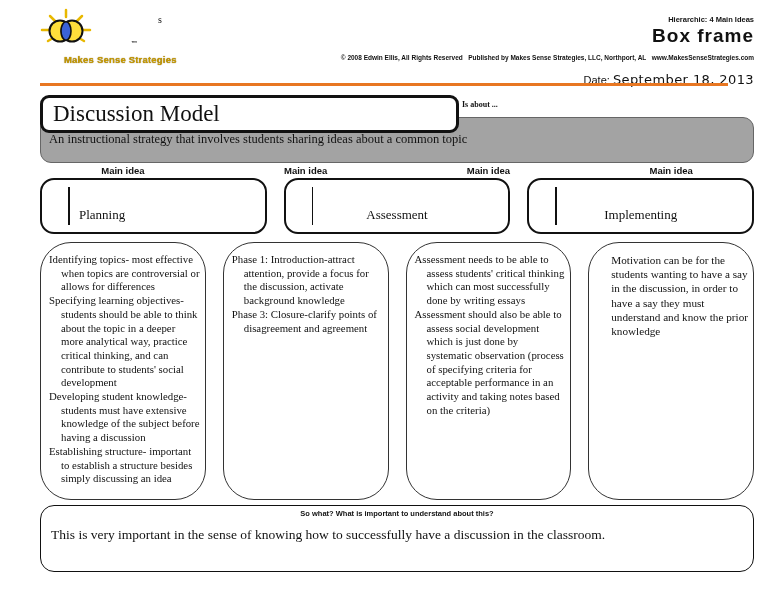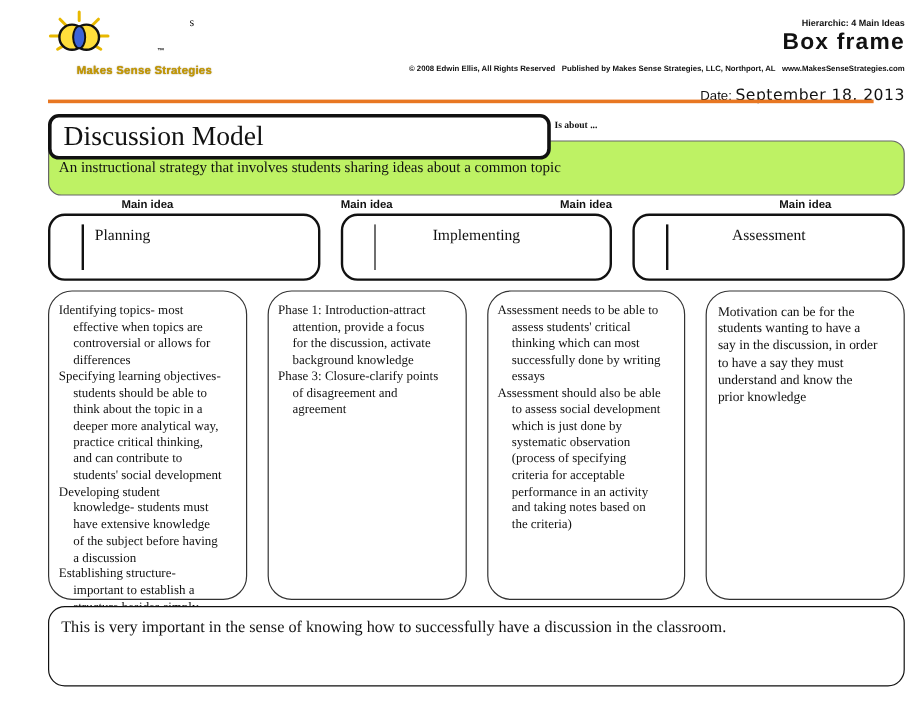--- a/index.html
+++ b/index.html
@@ -14,43 +14,43 @@
   .stray-s{position:absolute;left:158px;top:14px;font-size:10px;font-family:"Liberation Serif",serif;}
   .hierarchic{position:absolute;right:14px;top:15px;font-size:7.5px;font-weight:bold;}
   .template-title{position:absolute;right:14px;top:25px;font-size:19px;font-weight:bold;letter-spacing:1px;}
   .copyright{position:absolute;right:14px;top:54px;font-size:6.5px;font-weight:bold;white-space:pre;}
   .name-row{position:absolute;left:40px;top:66px;font-size:11px;}
   .date-row{position:absolute;right:14px;top:72px;font-size:11px;}
   .hand{font-family:"DejaVu Sans",sans-serif;font-size:13px;letter-spacing:.4px;}
   .accent-rule{position:absolute;left:40px;top:83px;width:688px;height:3px;background:#E87722;}
 
   
-  .desc-box{position:absolute;left:40px;top:117px;width:712px;height:44px;background:#bef264;
+  .desc-box{position:absolute;left:40px;top:117px;width:712px;height:44px;background:#a3a3a3;
             border:1px solid #666;border-radius:11px;}
   .desc-text{position:absolute;left:8px;top:14px;font-family:"Liberation Serif",serif;font-size:12.5px;}
   .title-box{position:absolute;left:40px;top:95px;width:413px;height:32px;background:#fff;
              border:3px solid #111;border-radius:9px;z-index:2;}
   .title-text{position:absolute;left:10px;top:3px;font-family:"Liberation Serif",serif;font-size:23px;}
   .is-about{position:absolute;left:462px;top:100px;font-size:8px;font-weight:bold;font-family:Liberation Serif, serif;}
 
   
   .cols{position:absolute;left:40px;top:165px;width:714px;}
   .row{display:flex;gap:17px;}
   .cell{flex:1 1 0;min-width:0;}
   .mi-label{text-align:center;font-size:9.5px;font-weight:600;height:13px;}
   .mi-box{position:relative;height:52px;border:2.5px solid #111;border-radius:14px;background:#fff;}
   .mi-tick{position:absolute;left:26px;top:7px;bottom:7px;width:1.5px;background:#111;}
-  .mi-title{font-family:"Liberation Serif",serif;font-size:13px;padding-top:8px;text-align:center;}
+  .mi-title{font-family:"Liberation Serif",serif;font-size:13px;padding-top:8px;text-align:center;margin-top:19px;}
   .mi-title.left{text-align:left;padding-left:37px;}
   .detail-row{margin-top:8px;}
-  .detail-box{height:236px;border:1.2px solid #333;border-radius:20px;background:#fff;
-              padding:10px 19px 10px 7px;}
+  .detail-box{height:236px;border:1.2px solid #333;border-radius:31px;background:#fff;
+              padding:10px 5px 10px 7px;}
   .entry{font-family:"Liberation Serif",serif;font-size:10.8px;line-height:1.27;
          padding-left:13px;text-indent:-12px;}
-  .entry.flush{padding-left:2px;text-indent:0;font-size:11.2px;}
+  .entry.flush{padding-left:2px;text-indent:0;font-size:11.2px;margin-left:13px;}
 
   
   .sowhat-box{position:absolute;left:40px;top:505px;width:712px;height:65px;
               border:1.5px solid #111;border-radius:14px;background:#fff;}
   .sowhat-label{text-align:center;font-size:7.5px;font-weight:bold;margin-top:3px;}
   .sowhat-text{font-family:"Liberation Serif",serif;font-size:13.5px;padding:9px 10px 0 10px;}
 </style>
 </head>
 <body>
 
@@ -100,25 +100,25 @@
       <div class="cell mi-label">Main idea</div>
     </div>
 
     <div class="row">
       <div class="cell mi-box">
         <div class="mi-tick"></div>
         <div class="mi-title left">Planning</div>
       </div>
       <div class="cell mi-box">
         <div class="mi-tick"></div>
-        <div class="mi-title">Implementing</div>
+        <div class="mi-title">Assessment</div>
       </div>
       <div class="cell mi-box">
         <div class="mi-tick"></div>
-        <div class="mi-title">Assessment</div>
+        <div class="mi-title">Implementing</div>
       </div>
     </div>
 
     <div class="row detail-row">
       <div class="cell detail-box">
         <div class="entry">Identifying topics- most effective when topics are controversial or allows for differences</div>
         <div class="entry">Specifying learning objectives- students should be able to think about the topic in a deeper more analytical way, practice critical thinking, and can contribute to students' social development</div>
         <div class="entry">Developing student knowledge- students must have extensive knowledge of the subject before having a discussion</div>
         <div class="entry">Establishing structure- important to establish a structure besides simply discussing an idea</div>
       </div>
@@ -130,16 +130,17 @@
         <div class="entry">Assessment needs to be able to assess students' critical thinking which can most successfully done by writing essays</div>
         <div class="entry">Assessment should also be able to assess social development which is just done by systematic observation (process of specifying criteria for acceptable performance in an activity and taking notes based on the criteria)</div>
       </div>
       <div class="cell detail-box">
         <div class="entry flush">Motivation can be for the students wanting to have a say in the discussion, in order to have a say they must understand and know the prior knowledge</div>
       </div>
     </div>
   </div>
 
   <div class="sowhat-box">
+    <div class="sowhat-label">So what? What is important to understand about this?</div>
     <div class="sowhat-text">This is very important in the sense of knowing how to successfully have a discussion in the classroom.</div>
   </div>
 
 </div>
 
 </body></html>

